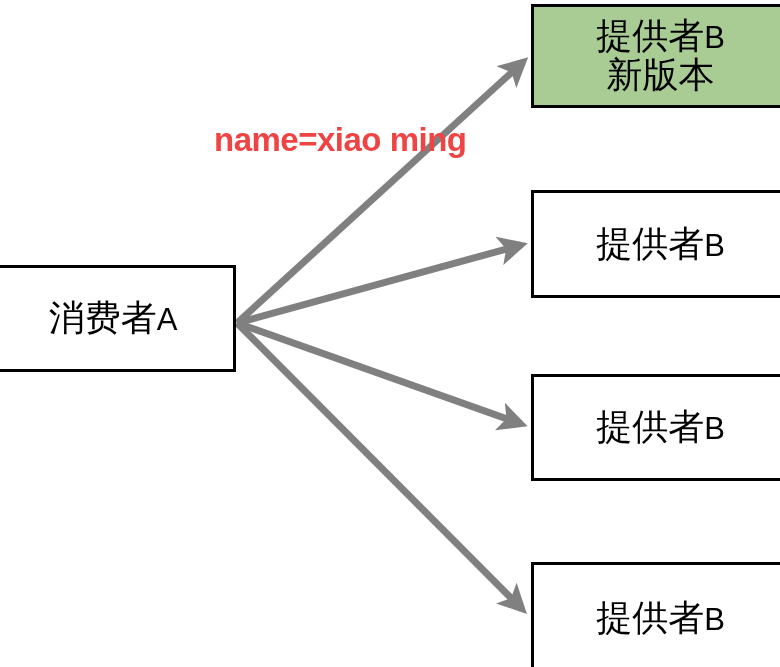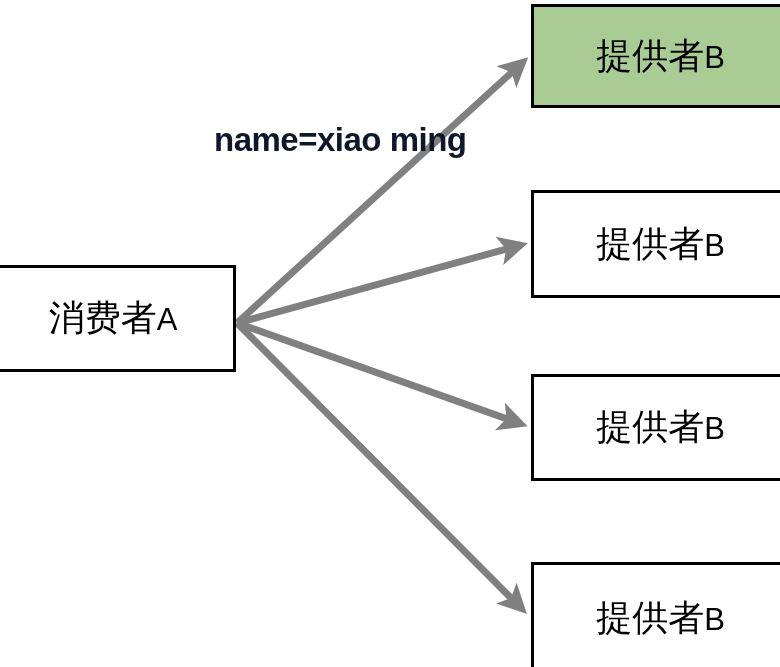--- a/index.html
+++ b/index.html
@@ -44,21 +44,21 @@
     color: #000000;
     font-size: 36px;
     letter-spacing: 0px;
     white-space: nowrap;
   }
   .node-line .latin {
     font-size: 31px;
   }
   .edge-label {
     position: absolute;
-    color: #0f172a;
+    color: #ef4444;
     font-weight: bold;
     font-size: 33px;
     white-space: nowrap;
     letter-spacing: -0.5px;
   }
   #node-consumer-a {
     left: -10px;
     top: 265px;
     width: 246px;
     height: 107px;
@@ -117,20 +117,21 @@
       <line x1="237" y1="323" x2="522" y2="609" stroke="#808080" stroke-width="7" marker-end="url(#arrowhead)"></line>
     </g>
   </svg>
 
   <div class="node" id="node-consumer-a">
     <span class="node-line"><span>消费者</span><span class="latin">A</span></span>
   </div>
 
   <div class="node green" id="node-provider-b-new">
     <span class="node-line"><span>提供者</span><span class="latin">B</span></span>
+    <span class="node-line">新版本</span>
   </div>
 
   <div class="node" id="node-provider-b-1">
     <span class="node-line"><span>提供者</span><span class="latin">B</span></span>
   </div>
 
   <div class="node" id="node-provider-b-2">
     <span class="node-line"><span>提供者</span><span class="latin">B</span></span>
   </div>
 

